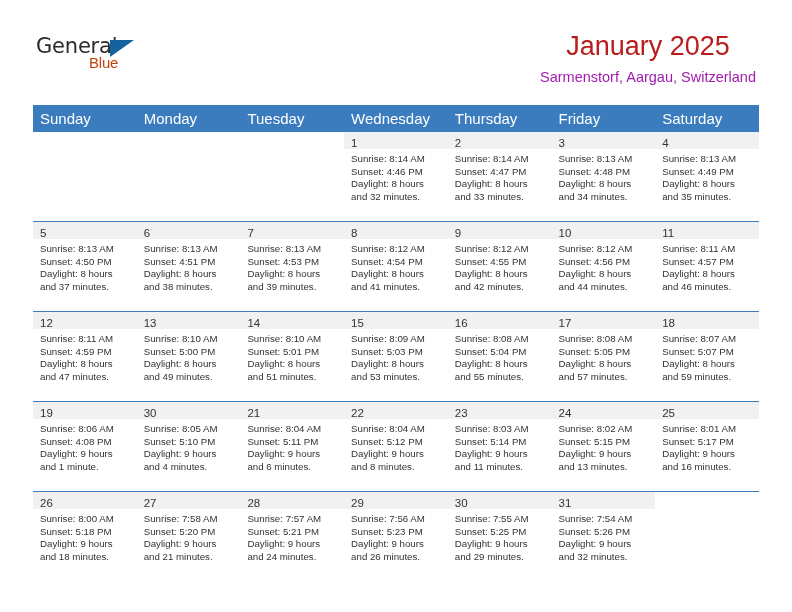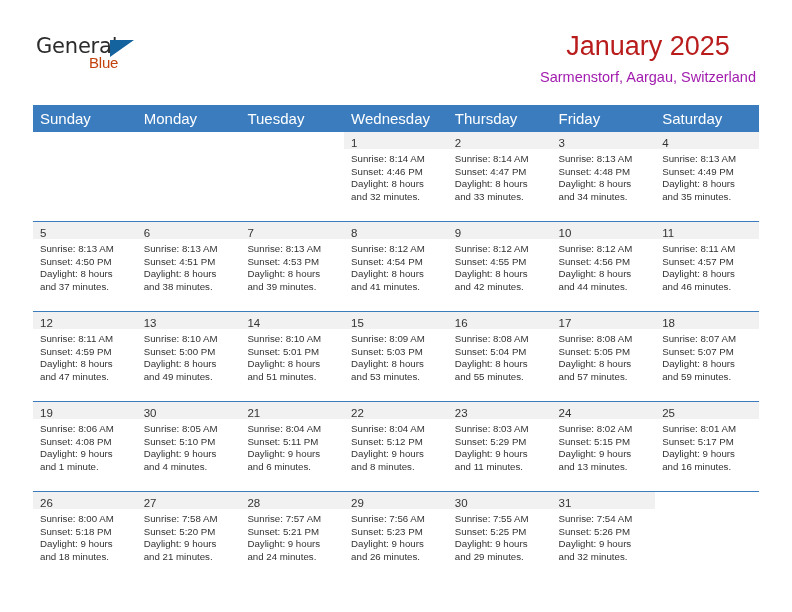--- a/index.html
+++ b/index.html
@@ -466,21 +466,21 @@
                 <div class="cell-line">Daylight: 9 hours</div>
                 <div class="cell-line">and 8 minutes.</div>
               </div>
             </div>
           </td>
           <td>
             <div class="cell filled">
               <div class="daynum-band"><span class="daynum">23</span></div>
               <div class="cell-body">
                 <div class="cell-line">Sunrise: 8:03 AM</div>
-                <div class="cell-line">Sunset: 5:29 PM</div>
+                <div class="cell-line">Sunset: 5:14 PM</div>
                 <div class="cell-line">Daylight: 9 hours</div>
                 <div class="cell-line">and 11 minutes.</div>
               </div>
             </div>
           </td>
           <td>
             <div class="cell filled">
               <div class="daynum-band"><span class="daynum">24</span></div>
               <div class="cell-body">
                 <div class="cell-line">Sunrise: 8:02 AM</div>

